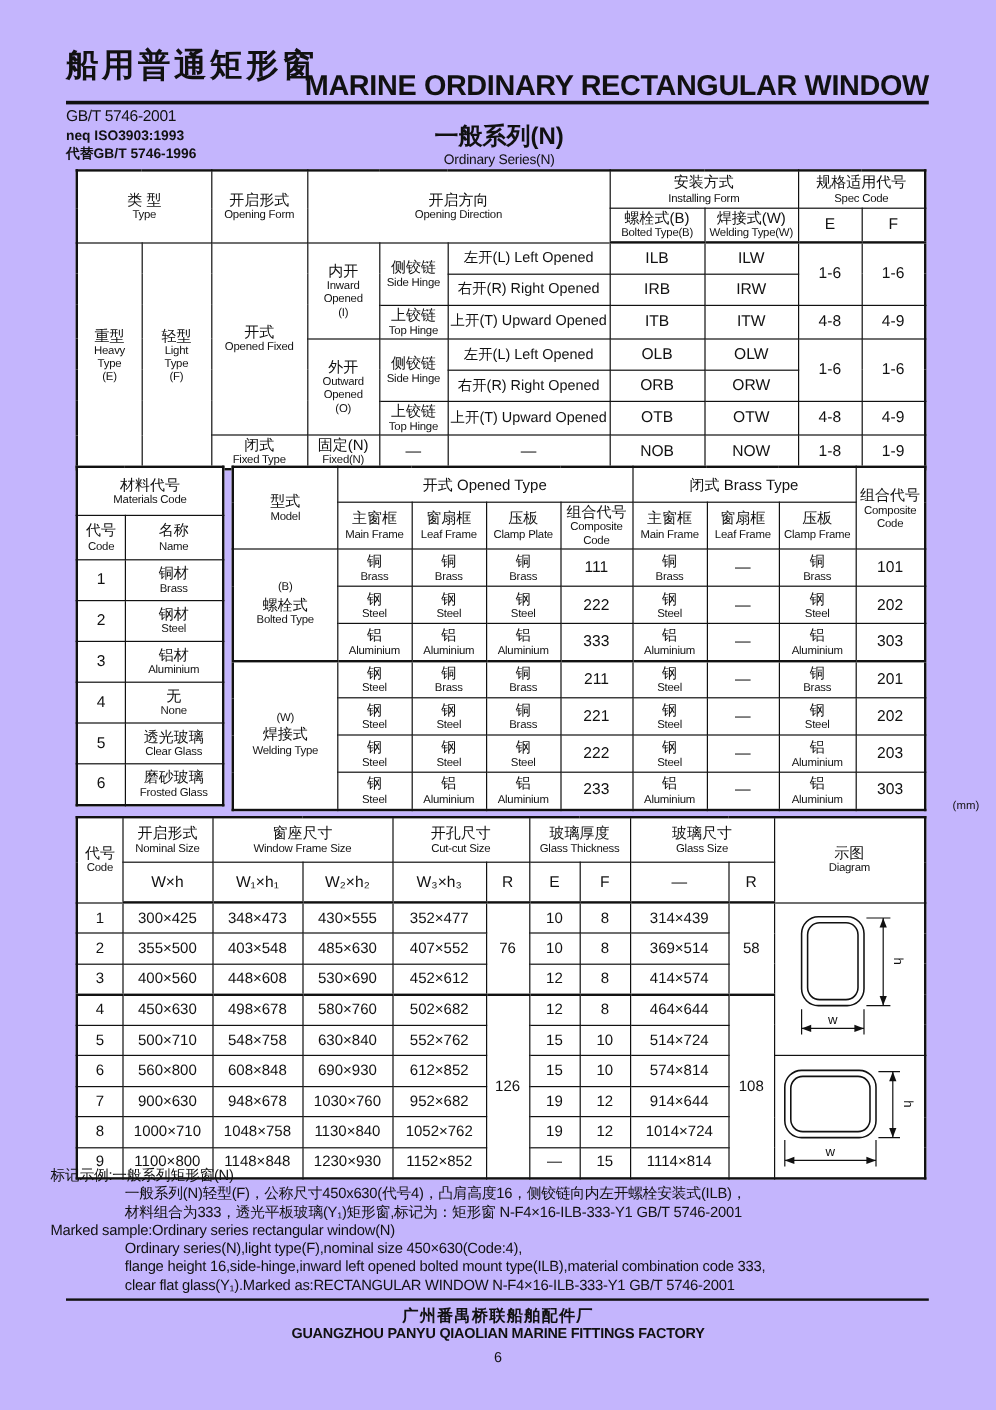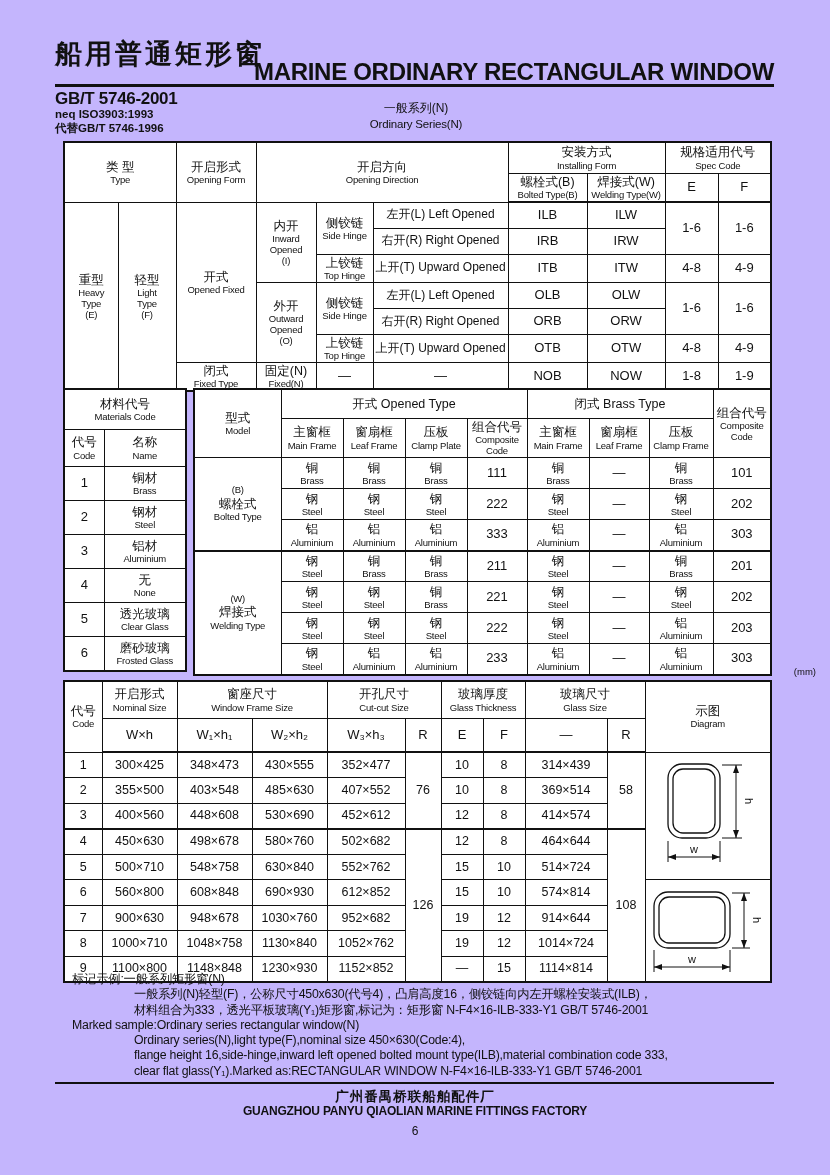--- a/index.html
+++ b/index.html
@@ -4,25 +4,25 @@
 <style>
   html,body{margin:0;padding:0;background:#e8e8e8;}
   .page{position:relative;width:830px;height:1175px;background:#c4b5fd;color:#111;
         font-family:"Liberation Sans","DejaVu Sans",sans-serif;overflow:hidden;}
   .abs{position:absolute;}
 
   
   .title-cn{left:55px;top:36px;font-size:27px;font-weight:bold;letter-spacing:3px;}
   .title-en{right:56px;top:58px;font-size:24px;font-weight:bold;letter-spacing:-0.3px;}
   .rule{left:55px;top:84px;width:719px;height:3px;background:#111;}
-  .std1{left:55px;top:89px;font-size:17px;letter-spacing:-0.3px;font-weight:bold;}
+  .std1{left:55px;top:89px;font-size:13px;letter-spacing:-0.3px;font-weight:normal;}
   .std2{left:55px;top:108px;font-size:11.5px;font-weight:bold;}
   .std3{left:55px;top:121px;font-size:11.5px;font-weight:bold;}
   .series{left:416px;top:100px;transform:translateX(-50%);text-align:center;}
-  .series .cn{font-size:12px;font-weight:normal;display:block;}
+  .series .cn{font-size:20px;font-weight:bold;display:block;}
   .series .en{font-size:11.5px;display:block;margin-top:1px;}
 
   
   table.tbl{border-collapse:collapse;table-layout:fixed;position:absolute;border:2px solid #111;background:#fff;}
   .tbl th,.tbl td{border:1px solid #111;text-align:center;vertical-align:middle;
                   padding:0 2px;font-size:13px;font-weight:normal;line-height:1.15;overflow:hidden;}
   .zh{display:block;font-size:12.5px;line-height:1.3;}
   .en{display:block;font-size:9.5px;line-height:1.15;letter-spacing:-0.2px;}
   .big{font-size:14px;}
   .dir{text-align:left;padding-left:7px;}
@@ -50,21 +50,21 @@
   .t3{left:63px;top:680px;width:707px;}
   .t3 thead tr:nth-child(1) th{height:36px;}
   .t3 thead tr:nth-child(2) th{height:32px;}
   .t3 thead tr:last-child th{border-bottom-width:2px;}
   .t3 tbody tr{height:25.5px;}
   .t3 tbody td{font-size:12.5px;}
   .t3 tr.sep td{border-top-width:2px;}
   .diag-cell{padding:0;}
   .diag-cell svg{display:block;margin:0 auto;}
 
-  .notes{left:72px;top:972px;width:724px;}
+  .notes{left:42px;top:972px;width:724px;}
   .note-line{font-size:12.3px;line-height:15.3px;white-space:nowrap;letter-spacing:-0.2px;}
   .note-indent{padding-left:62px;}
 
   .rule2{left:55px;top:1082px;width:719px;height:2px;background:#111;}
   .f-cn{left:0;top:1088px;width:830px;text-align:center;font-size:13.5px;font-weight:bold;letter-spacing:1px;}
   .f-en{left:0;top:1104px;width:830px;text-align:center;font-size:12px;font-weight:bold;letter-spacing:-0.2px;}
   .f-pg{left:0;top:1124px;width:830px;text-align:center;font-size:12px;}
 
   svg .ln{stroke:#111;stroke-width:1.3;fill:none;}
   svg .thin{stroke:#111;stroke-width:1;fill:none;}

